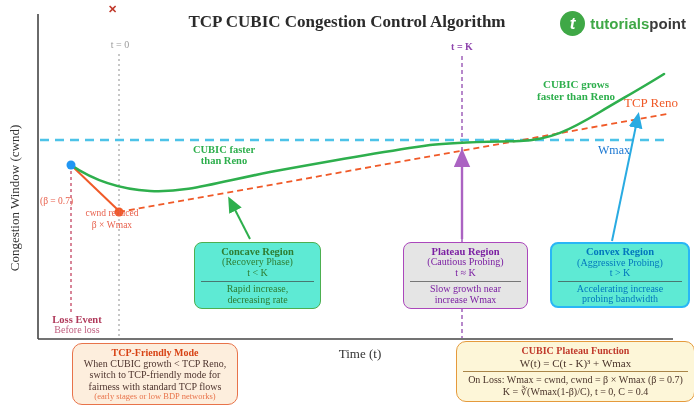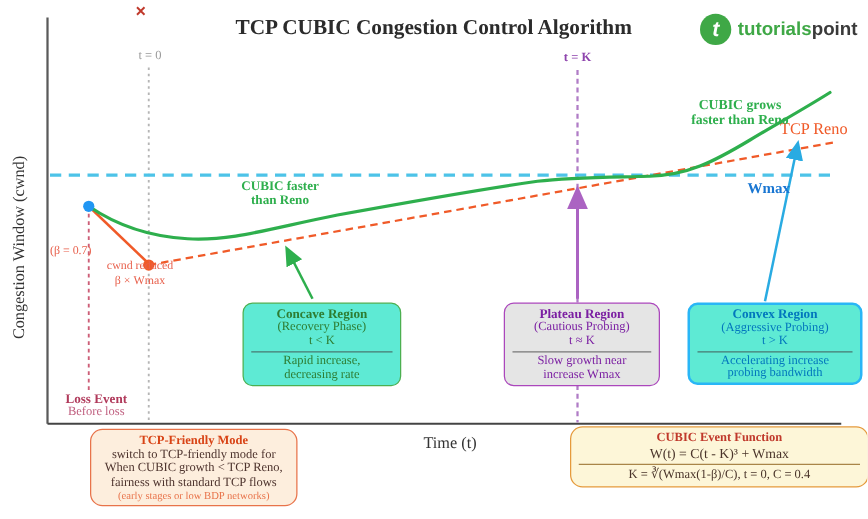--- a/index.html
+++ b/index.html
@@ -14,25 +14,25 @@
                align-items:center;justify-content:center;font-size:17px;font-weight:bold;font-style:italic;}
   .logo-text{font-size:15px;font-weight:bold;}
   .logo-text .g{color:#3fa846;}
   .logo-text .d{color:#3a3a3a;}
   
   .ylab{left:-110px;top:190px;width:250px;text-align:center;font-size:13px;color:#333;
         transform:rotate(-90deg);}
   .xlab{left:300px;top:346px;width:120px;text-align:center;font-size:13px;color:#333;}
   .t0{left:98px;top:39px;width:44px;text-align:center;font-size:10px;color:#9b9b9b;}
   .tk{left:440px;top:41px;width:44px;text-align:center;font-size:10px;font-weight:bold;color:#8e44ad;}
-  .wmax{left:598px;top:143px;font-size:12px;font-weight:bold;color:#1976d2;}
+  .wmax{left:598px;top:143px;font-size:12px;font-weight:normal;color:#1976d2;}
   .reno{left:624px;top:95px;font-size:13px;font-weight:normal;color:#f05a28;}
   .cubic-faster{left:183px;top:144px;width:82px;text-align:center;font-size:10.5px;line-height:1.08;
                 font-weight:bold;color:#2eaf4d;}
-  .cubic-grows{left:540px;top:79px;width:104px;text-align:center;font-size:11px;line-height:1.05;
+  .cubic-grows{left:524px;top:79px;width:104px;text-align:center;font-size:11px;line-height:1.05;
                font-weight:bold;color:#2eaf4d;}
   .beta{left:40px;top:196px;font-size:9.5px;color:#e8604c;}
   .cwnd-red{left:72px;top:208px;width:80px;text-align:center;font-size:9.5px;line-height:1.25;color:#e8604c;}
   .loss-ev{left:38px;top:314px;width:78px;text-align:center;line-height:1.05;}
   .loss-ev .l1{font-size:10.5px;font-weight:bold;color:#b03a5b;}
   .loss-ev .l2{font-size:10px;color:#c06080;}
   
   .region{border-radius:8px;text-align:center;padding:3px 2px 2px 2px;line-height:1.08;font-size:10px;}
   .region .r-title{font-weight:bold;font-size:10.5px;}
   .region .r-div{border-top:1px solid rgba(60,60,60,.65);margin:2px 4px;}
@@ -152,26 +152,27 @@
     <div class="r-title">Convex Region</div>
     <div>(Aggressive Probing)</div>
     <div>t &gt; K</div>
     <div class="r-div"></div>
     <div>Accelerating increase</div>
     <div>probing bandwidth</div>
   </div>
 
   <div class="abs note note-friendly">
     <div class="n-title">TCP-Friendly Mode</div>
+    <div>When CUBIC growth &lt; TCP Reno,</div>
     <div>switch to TCP-friendly mode for</div>
-    <div>When CUBIC growth &lt; TCP Reno,</div>
     <div>fairness with standard TCP flows</div>
     <div class="n-foot">(early stages or low BDP networks)</div>
   </div>
 
   <div class="abs note note-window">
-    <div class="n-title">CUBIC Event Function</div>
+    <div class="n-title">CUBIC Plateau Function</div>
     <div class="n-formula">W(t) = C(t - K)³ + Wmax</div>
     <div class="n-div"></div>
+    <div>On Loss: Wmax = cwnd, cwnd = β × Wmax (β = 0.7)</div>
     <div>K = ∛(Wmax(1-β)/C), t = 0, C = 0.4</div>
   </div>
 
 </div>
 
 </body></html>

